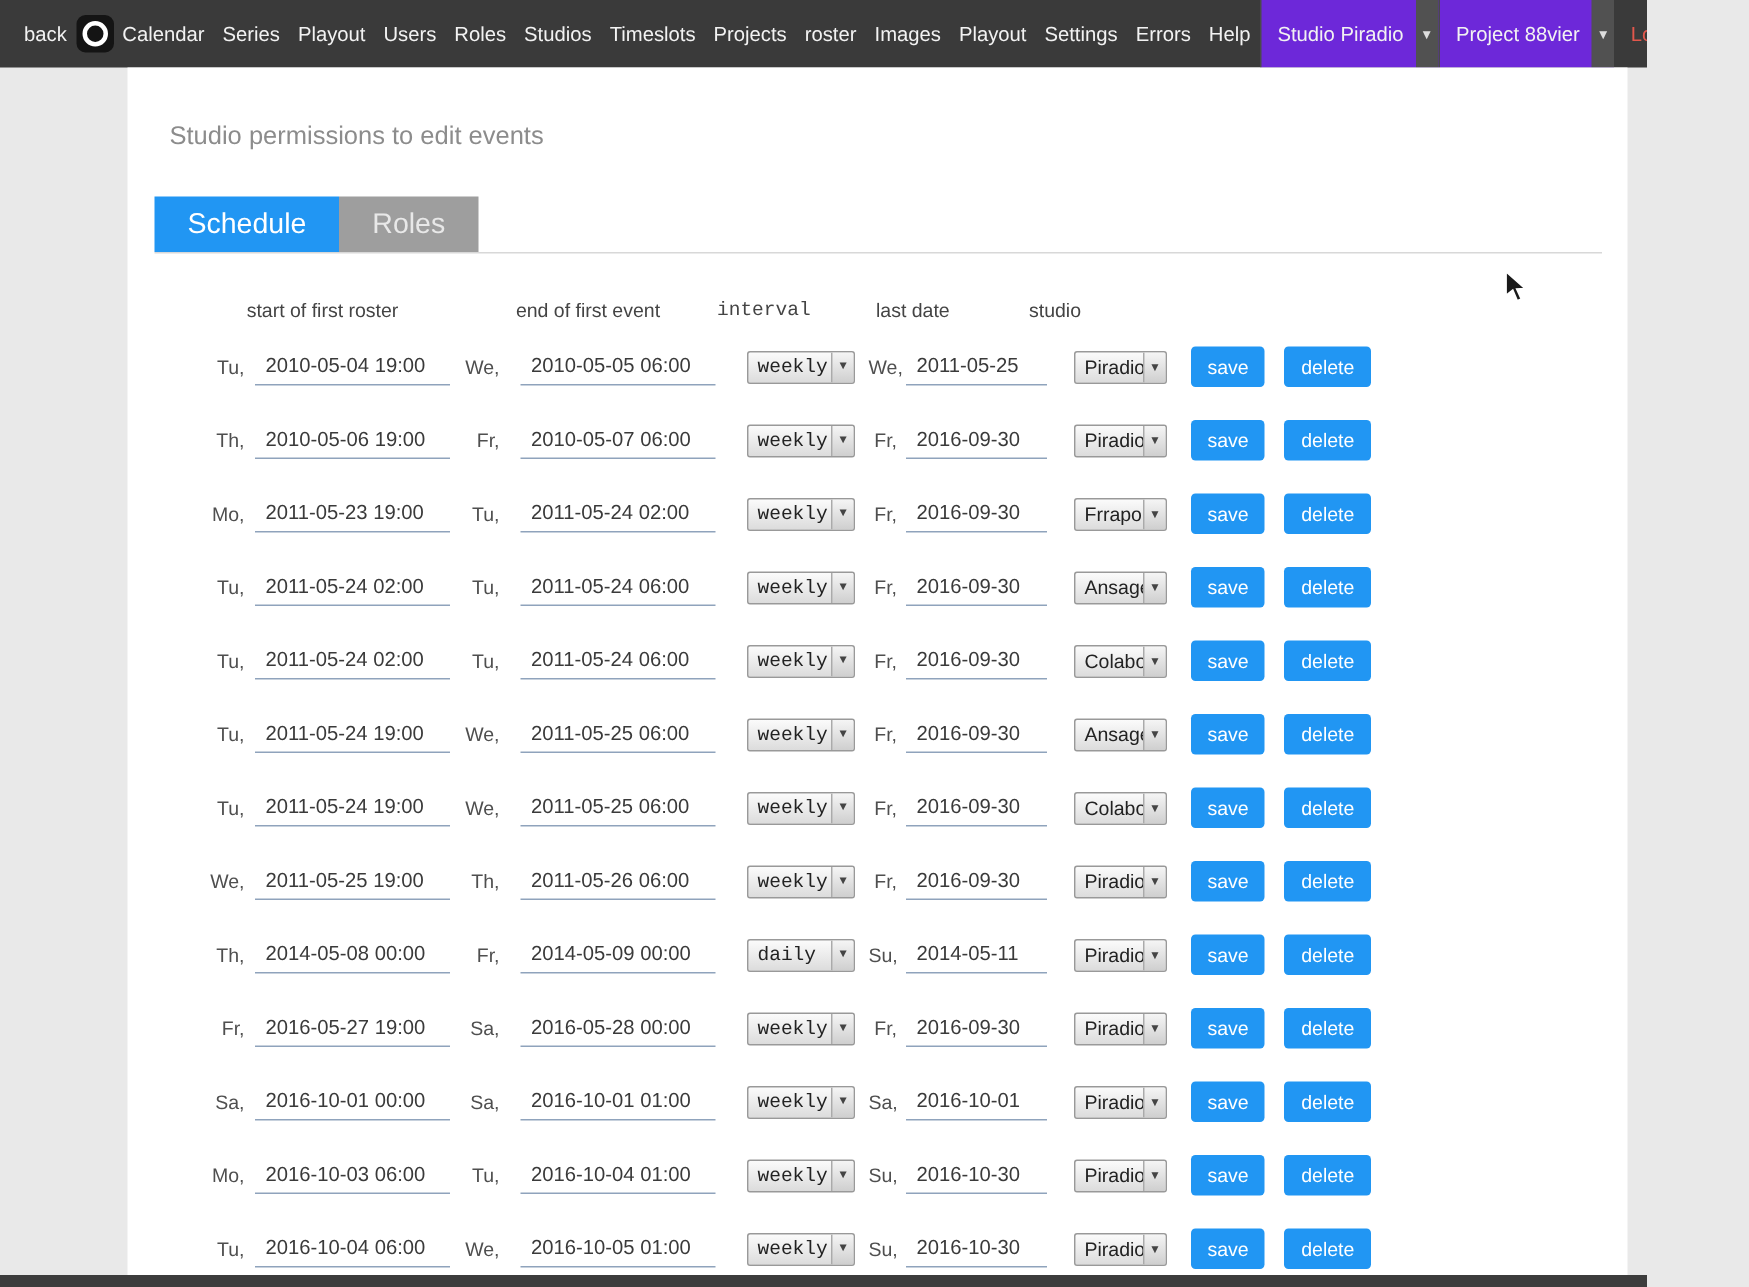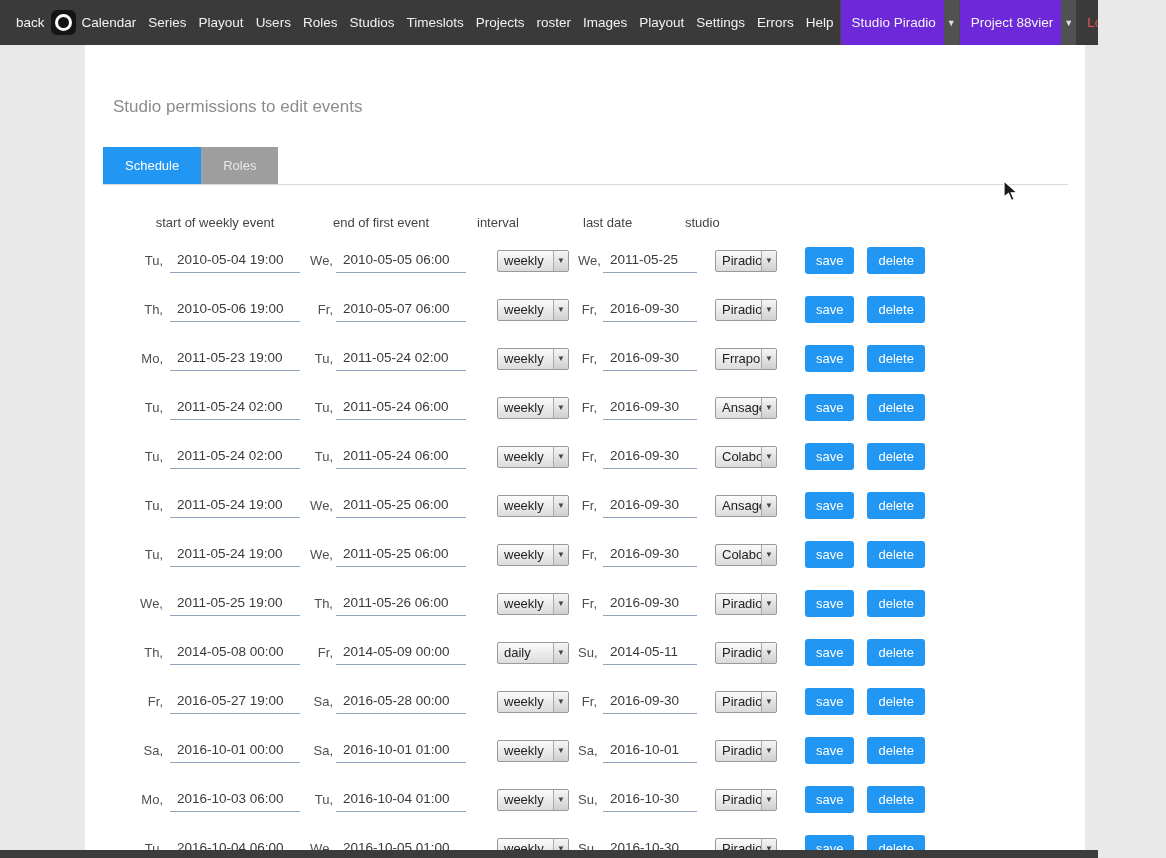--- a/index.html
+++ b/index.html
@@ -19,38 +19,38 @@
   .nav-select { display:flex; align-items:center; background:#6d28d9; border-left:1px solid #4a4a4a; cursor:pointer; }
   .nav-select.first { margin-left:auto; }
   .nav-select-label { padding:0 8px 0 11px; }
   .nav-select-arrow { width:15px; align-self:stretch; background:#515151; display:flex; align-items:center;
                       justify-content:center; font-size:9px; color:#ddd; }
   .logout { color:#e2574c; padding:0 11px; }
   .nav-user { display:flex; align-items:center; padding:0 14px 0 4px; }
 
   
   .content { position:absolute; top:45px; left:85px; width:1000px; height:805px; background:#ffffff; }
-  .page-title { font-size:17px; font-weight:400; color:#8c8c8c; padding:52px 0 0 28px; }
+  .page-title { font-size:17px; font-weight:400; color:#8c8c8c; padding:36px 0 0 28px; }
 
   .tabs { display:flex; margin:30px 0 0 18px; width:965px; border-bottom:1px solid #d8d8d8; }
   .tab { height:37px; display:flex; align-items:center; justify-content:center; padding:0 22px;
-         font-size:13px; cursor:pointer; }
+         font-size:19px; cursor:pointer; }
   .tab-active { background:#2196f3; color:#ffffff; }
   .tab-inactive { background:#9e9e9e; color:#e8e8e8; }
 
   
   .c-day1 { width:38px;  margin-left:20px; text-align:right; }
   .c-in1  { width:130px; margin-left:7px;  }
   .c-day2 { width:23px;  margin-left:10px; text-align:right; }
-  .c-in2  { width:130px; margin-left:3px;  }
-  .c-sel1 { width:72px;  margin-left:31px; }
+  .c-in2  { width:130px; margin-left:14px;  }
+  .c-sel1 { width:72px;  margin-left:21px;font-family:Liberation Mono, monospace; }
   .c-day3 { width:19px;  margin-left:9px;  text-align:right; }
   .c-in3  { width:94px;  margin-left:6px;  }
   .c-sel2 { width:62px;  margin-left:18px; }
-  .c-save { margin-left:28px; }
+  .c-save { margin-left:16px; }
   .c-del  { margin-left:13px; }
 
   .thead { display:flex; align-items:center; margin-top:27px; height:20px; font-size:13px; color:#444444; }
   .thead .c-in1, .thead .c-in2 { text-align:center; }
   .thead .c-sel1, .thead .c-in3 { text-align:left; }
   .thead .c-sel2 { margin-left:8px; width:72px; text-align:left; }
 
   .rows { margin-top:4px;padding-left:20px; }
   .row { display:flex; align-items:center; height:49px; font-size:13px; color:#4f4f4f; }
 
@@ -115,21 +115,21 @@
   <main class="content">
     <h1 class="page-title">Studio permissions to edit events</h1>
 
     <div class="tabs">
       <div class="tab tab-active">Schedule</div>
       <div class="tab tab-inactive">Roles</div>
     </div>
 
     <div class="thead">
       <span class="c-day1"></span>
-      <span class="c-in1">start of weekly event</span>
+      <span class="c-in1">start of first roster</span>
       <span class="c-day2"></span>
       <span class="c-in2">end of first event</span>
       <span class="c-sel1">interval</span>
       <span class="c-day3"></span>
       <span class="c-in3">last date</span>
       <span class="c-sel2">studio</span>
     </div>
 
     <div class="rows" id="rows">
         <div class="row">

